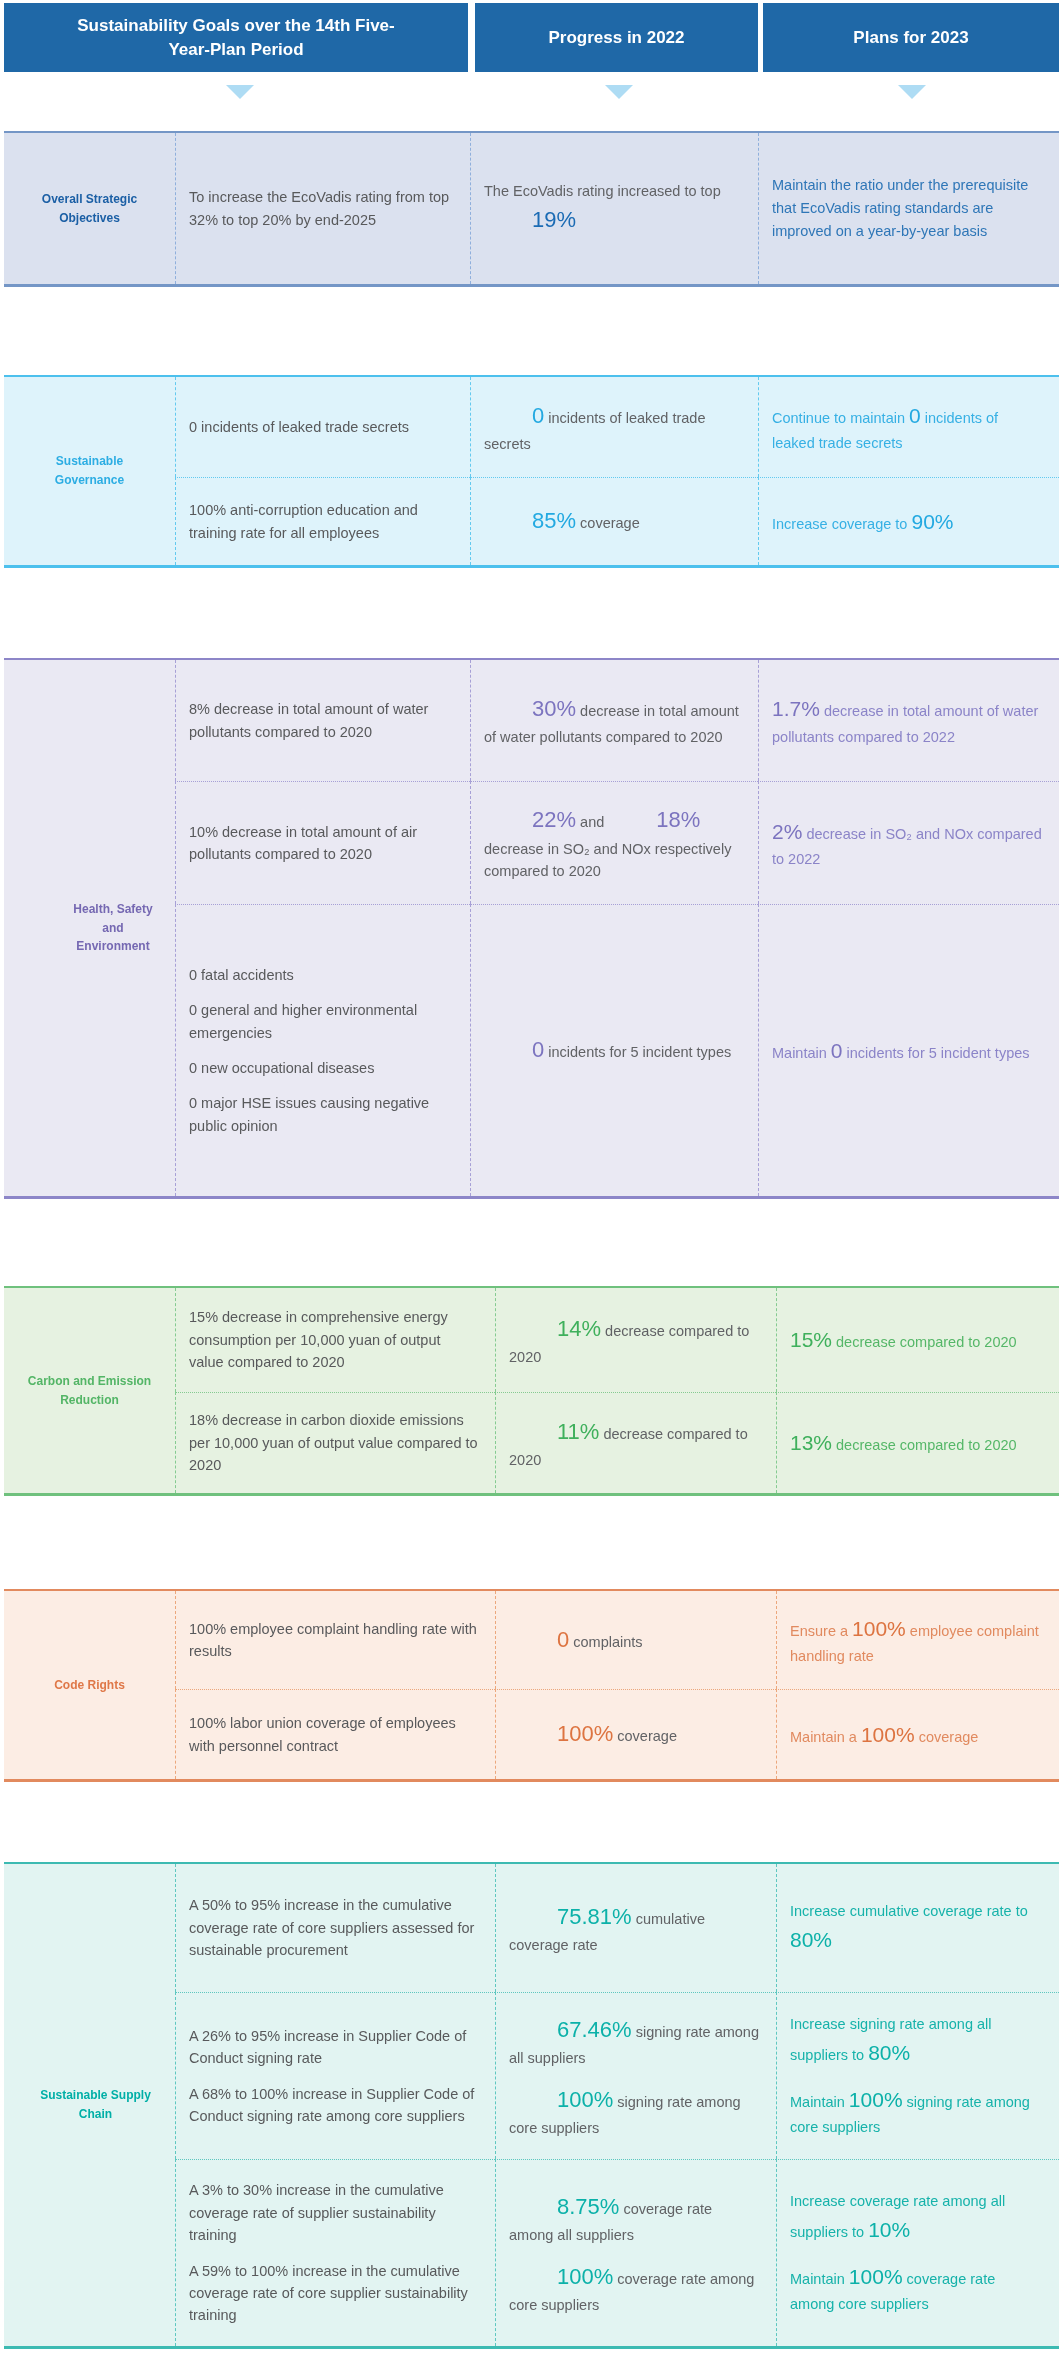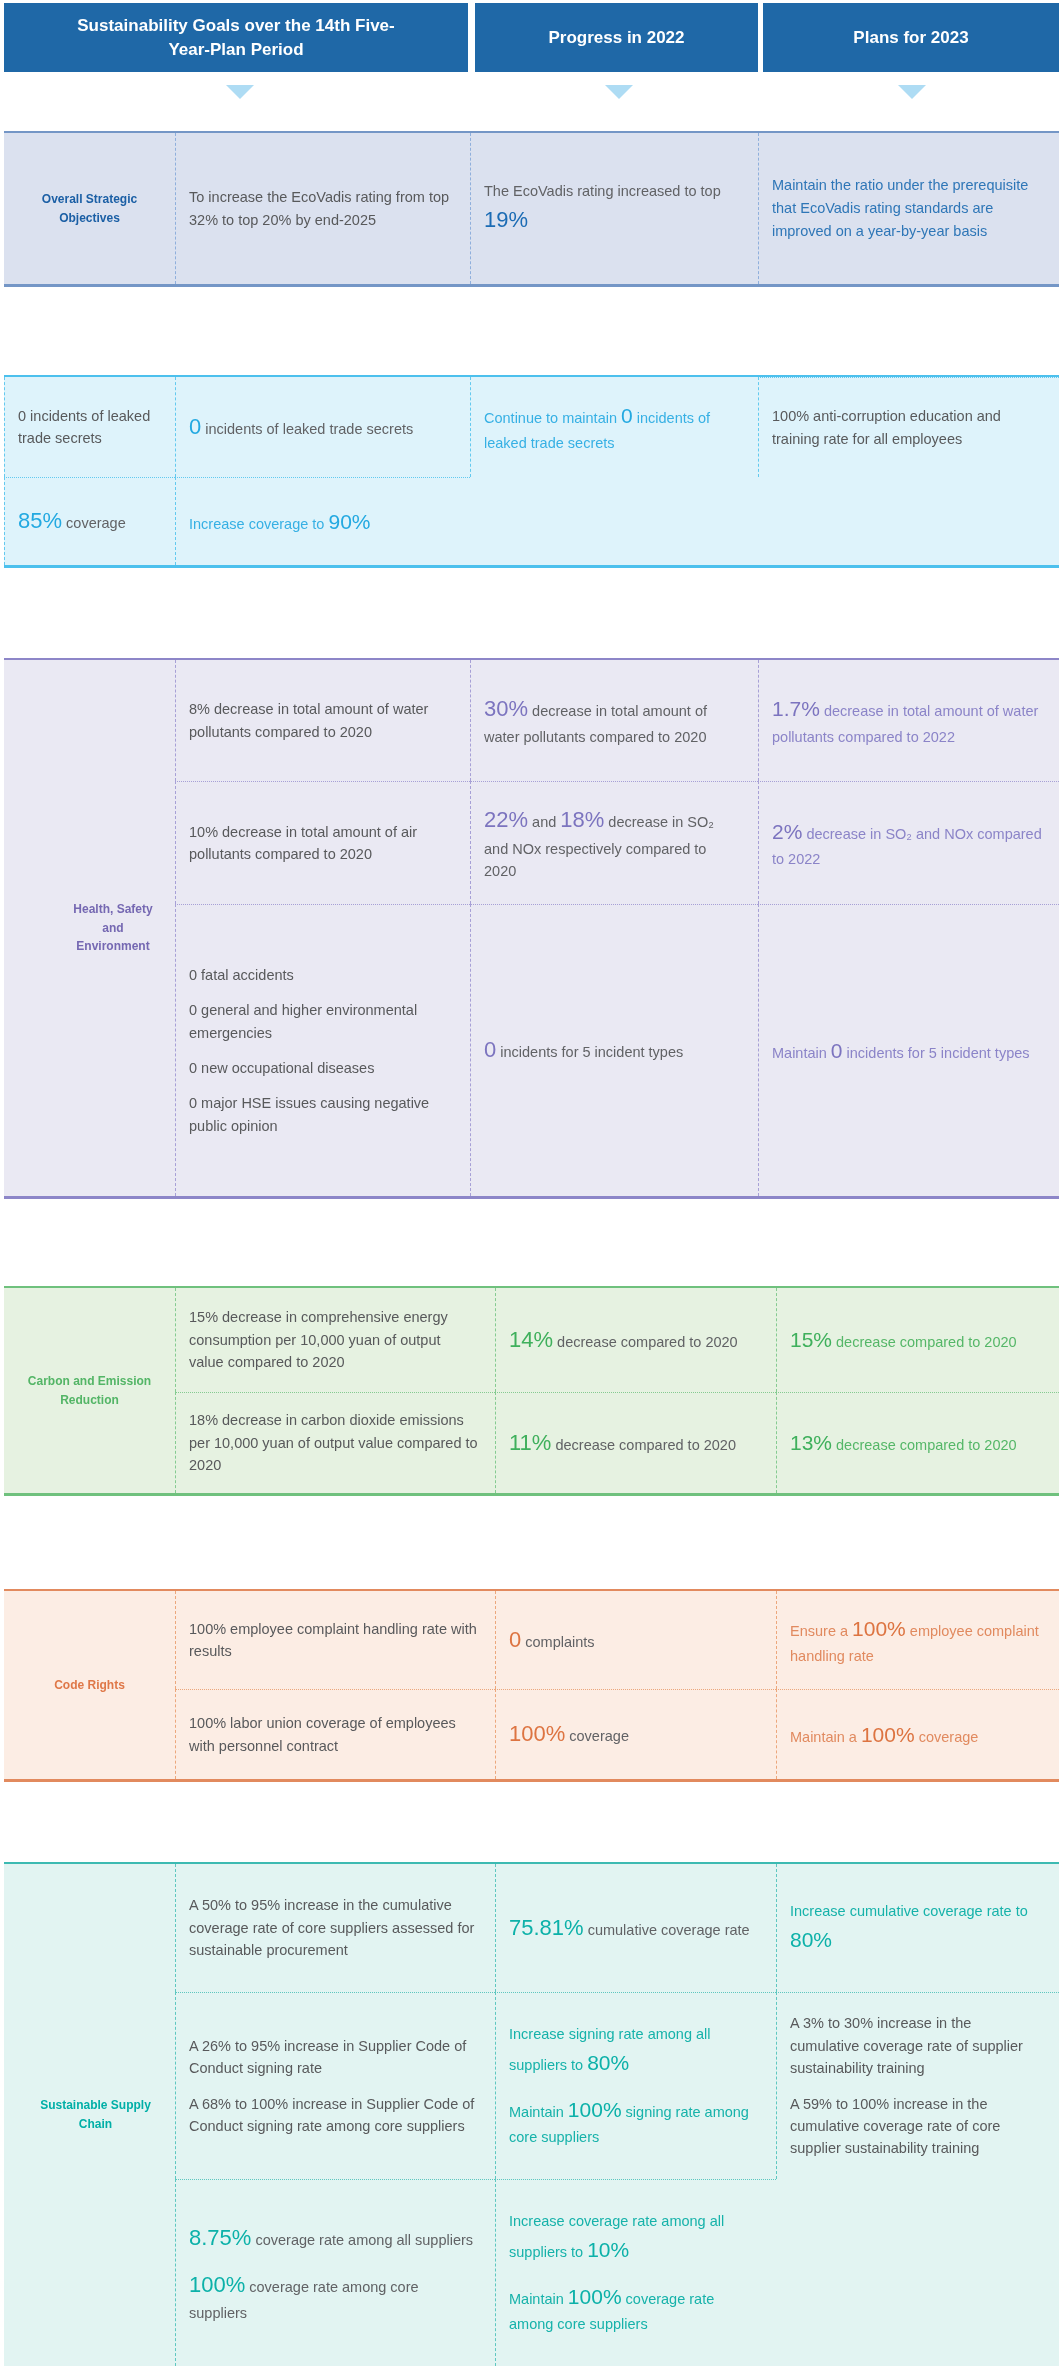--- a/index.html
+++ b/index.html
@@ -30,21 +30,21 @@
 
   .label-cell{display:flex;align-items:center;justify-content:center;text-align:center;
               color:var(--label);font-weight:bold;font-size:12px;line-height:1.55;padding:10px 16px;}
   .cell{border-left:1px dashed var(--line);box-sizing:border-box;
         display:flex;flex-direction:column;justify-content:center;gap:13px;
         padding:14px 16px 14px 13px;}
   .cell.sep{border-top:1px dotted var(--line);}
   .cell p{margin:0;}
   .g{color:#58595b;font-size:14.5px;line-height:1.55;}
   .p{color:#616265;font-size:14.5px;line-height:1.55;}
-  .p .big{font-size:22px;color:var(--big);}
+  .p .big{font-size:22px;color:var(--big);margin-left:48px;}
   .pl{color:var(--plans);font-size:14.5px;line-height:1.6;}
   .pl .big{font-size:21px;color:var(--big);}
 
   
   .sec-strategic{margin-top:0;}
   .sec-strategic .r0{min-height:151px;}
   .sec-governance{margin-top:88px;}
   .sec-governance .r0{min-height:100px;}
   .sec-governance .r1{min-height:88px;}
   .sec-hse{margin-top:90px;}
@@ -92,20 +92,21 @@
           <p class="g">To increase the EcoVadis rating from top 32% to top 20% by end-2025</p>
         </div>
         <div class="cell r0">
           <p class="p"><span>The EcoVadis rating increased to top </span><span class="big">19%</span></p>
         </div>
         <div class="cell r0">
           <p class="pl"><span>Maintain the ratio under the prerequisite that EcoVadis rating standards are improved on a year-by-year basis</span></p>
         </div>
       </section>
       <section class="sec sec-governance cols-a" style="--bg: #def3fb; --border: #4cc0ed; --line: #63c9ef; --label: #2cade3; --plans: #36b0e4; --big: #23a9e1;">
+        <div class="label-cell" style="grid-row: 1 / span 2;">Sustainable Governance</div>
         <div class="cell r0">
           <p class="g">0 incidents of leaked trade secrets</p>
         </div>
         <div class="cell r0">
           <p class="p"><span class="big">0</span><span> incidents of leaked trade secrets</span></p>
         </div>
         <div class="cell r0">
           <p class="pl"><span>Continue to maintain </span><span class="big">0</span><span> incidents of leaked trade secrets</span></p>
         </div>
         <div class="cell r1 sep">
@@ -202,20 +203,24 @@
           <p class="p"><span class="big">75.81%</span><span> cumulative coverage rate</span></p>
         </div>
         <div class="cell r0">
           <p class="pl"><span>Increase cumulative coverage rate to </span><span class="big">80%</span></p>
         </div>
         <div class="cell r1 sep">
           <p class="g">A 26% to 95% increase in Supplier Code of Conduct signing rate</p>
           <p class="g">A 68% to 100% increase in Supplier Code of Conduct signing rate among core suppliers</p>
         </div>
         <div class="cell r1 sep">
+          <p class="p"><span class="big">67.46%</span><span> signing rate among all suppliers</span></p>
+          <p class="p"><span class="big">100%</span><span> signing rate among core suppliers</span></p>
+        </div>
+        <div class="cell r1 sep">
           <p class="pl"><span>Increase signing rate among all suppliers to </span><span class="big">80%</span></p>
           <p class="pl"><span>Maintain </span><span class="big">100%</span><span> signing rate among core suppliers</span></p>
         </div>
         <div class="cell r2 sep">
           <p class="g">A 3% to 30% increase in the cumulative coverage rate of supplier sustainability training</p>
           <p class="g">A 59% to 100% increase in the cumulative coverage rate of core supplier sustainability training</p>
         </div>
         <div class="cell r2 sep">
           <p class="p"><span class="big">8.75%</span><span> coverage rate among all suppliers</span></p>
           <p class="p"><span class="big">100%</span><span> coverage rate among core suppliers</span></p>

